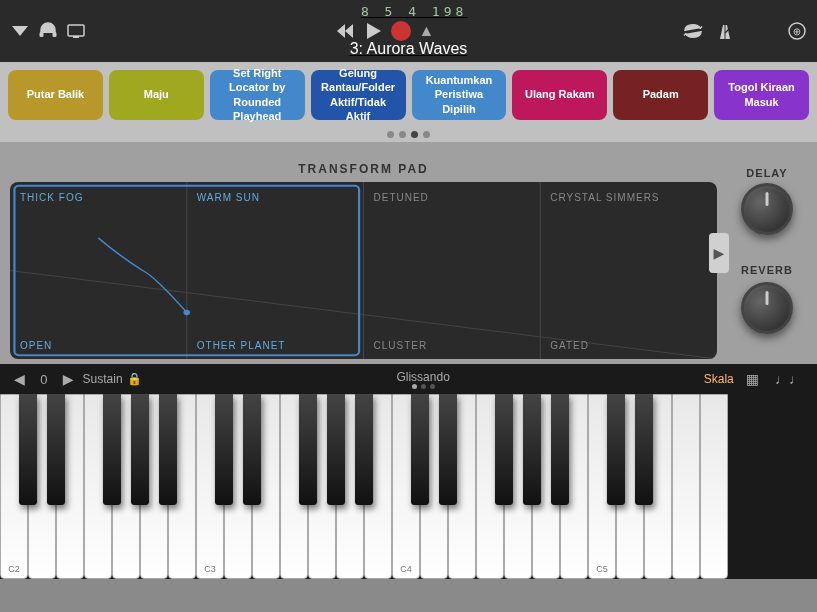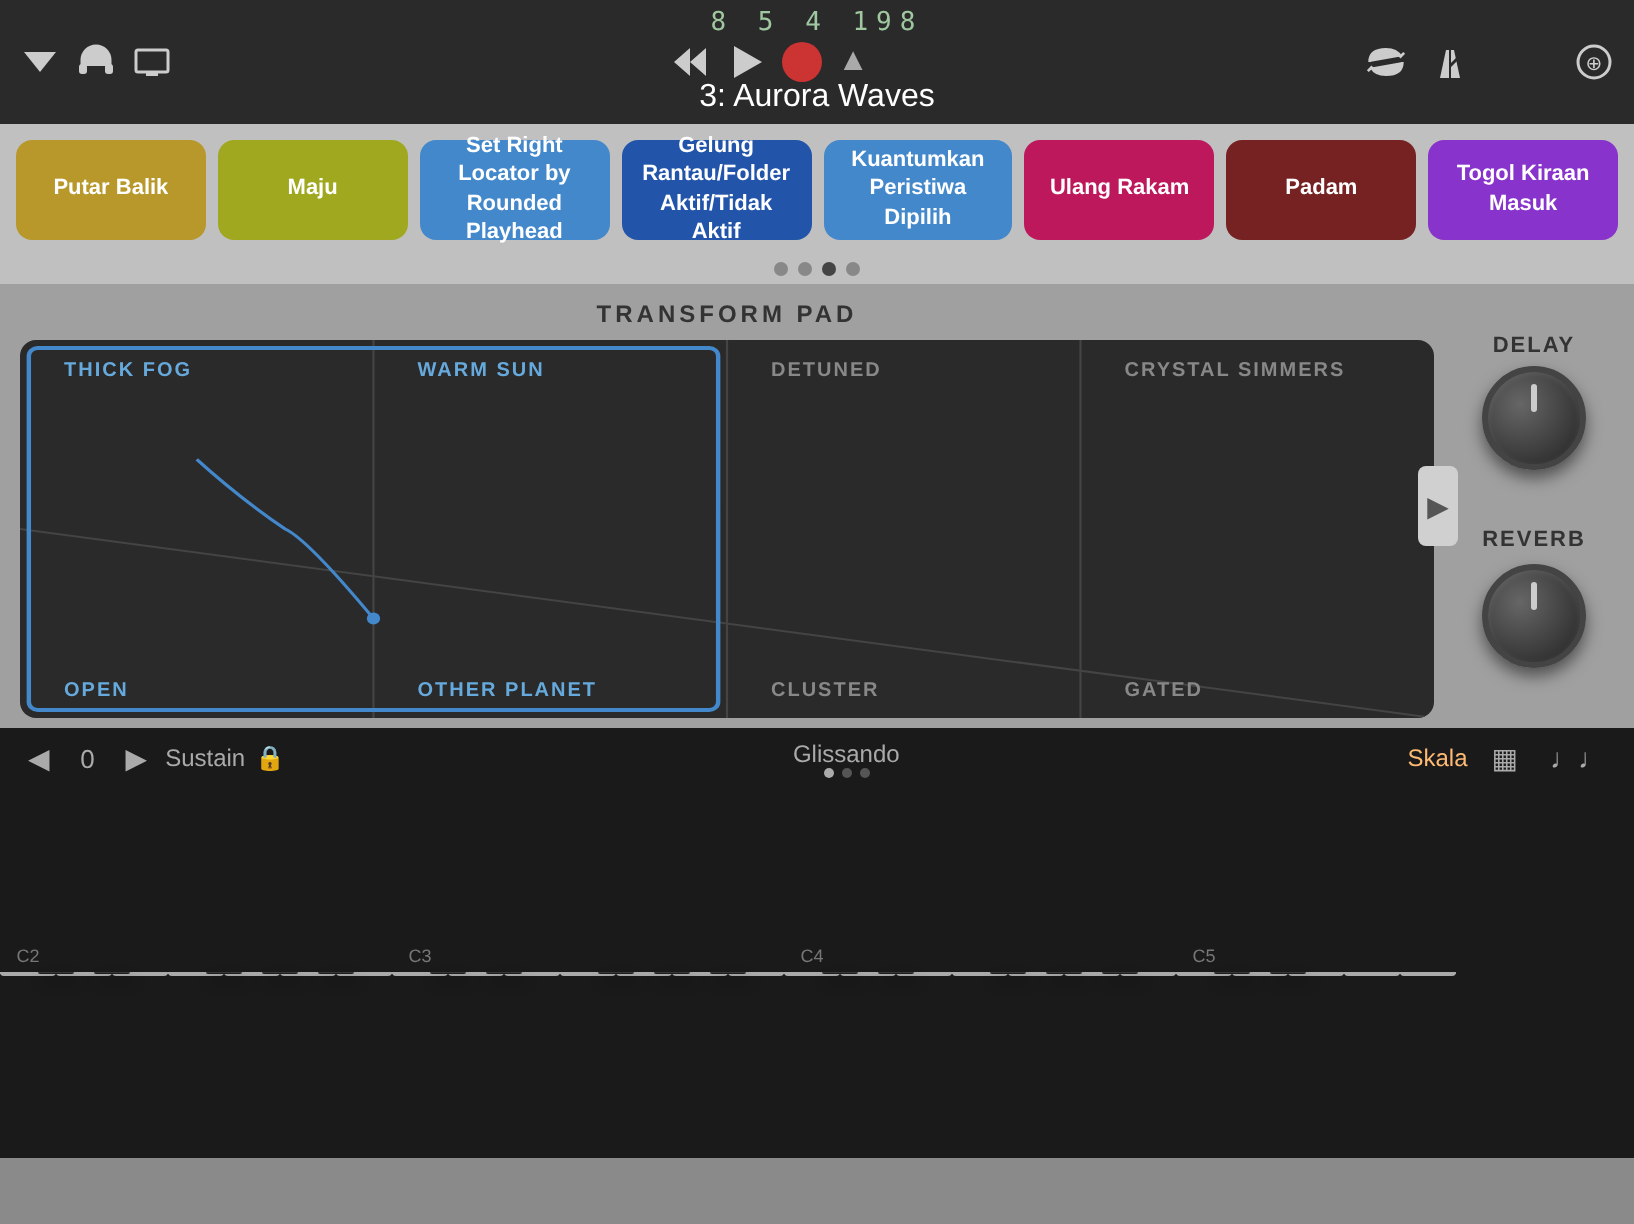--- a/index.html
+++ b/index.html
@@ -27,21 +27,22 @@
       display: flex;
       align-items: center;
       gap: 8px;
     }
     .top-bar-center {
       position: absolute;
       left: 50%;
       transform: translateX(-50%);
       display: flex;
       flex-direction: column;
-      align-items: center;
+      align-items: flex-end;
+      text-decoration: underline;
     }
     .transport-numbers {
       color: #a0c8a0;
       font-size: 13px;
       letter-spacing: 4px;
       font-family: monospace;
     }
     .track-name {
       color: #ffffff;
       font-size: 16px;
@@ -128,21 +129,21 @@
       gap: 10px;
       position: relative;
     }
 
     
     .transform-pad-section {
       flex: 1;
       display: flex;
       flex-direction: column;
       align-items: center;
-      padding-top: 8px;
+      padding-top: 20px;
     }
     .transform-pad-title {
       color: #333;
       font-size: 12px;
       font-weight: 600;
       letter-spacing: 2px;
       margin-bottom: 6px;
     }
     .transform-pad {
       width: 100%;
@@ -159,24 +160,23 @@
     .pad-cell {
       position: relative;
       display: flex;
       align-items: flex-start;
       padding: 10px 10px 0 10px;
       cursor: pointer;
     }
     .pad-cell-label {
       color: #888;
       font-size: 10px;
-      font-weight: 700;
+      font-weight: 400;
       letter-spacing: 1px;
       z-index: 2;
-      margin-left: 12px;
     }
     .pad-cell-label.active-label { color: #66aadd; }
 
     
     .pad-svg {
       position: absolute;
       top: 0; left: 0;
       width: 100%; height: 100%;
       pointer-events: none;
     }
@@ -313,21 +313,20 @@
       background: #1a1a1a;
       position: relative;
       overflow: hidden;
     }
     .piano-keys {
       position: absolute;
       bottom: 0;
       left: 0;
       display: flex;
       height: 100%;
-      align-items: center;
     }
     .white-key {
       width: 28px;
       height: 100%;
       background: linear-gradient(to bottom, #e8e8e8 0%, #ffffff 100%);
       border: 1px solid #aaa;
       border-radius: 0 0 4px 4px;
       position: relative;
       cursor: pointer;
       flex-shrink: 0;

